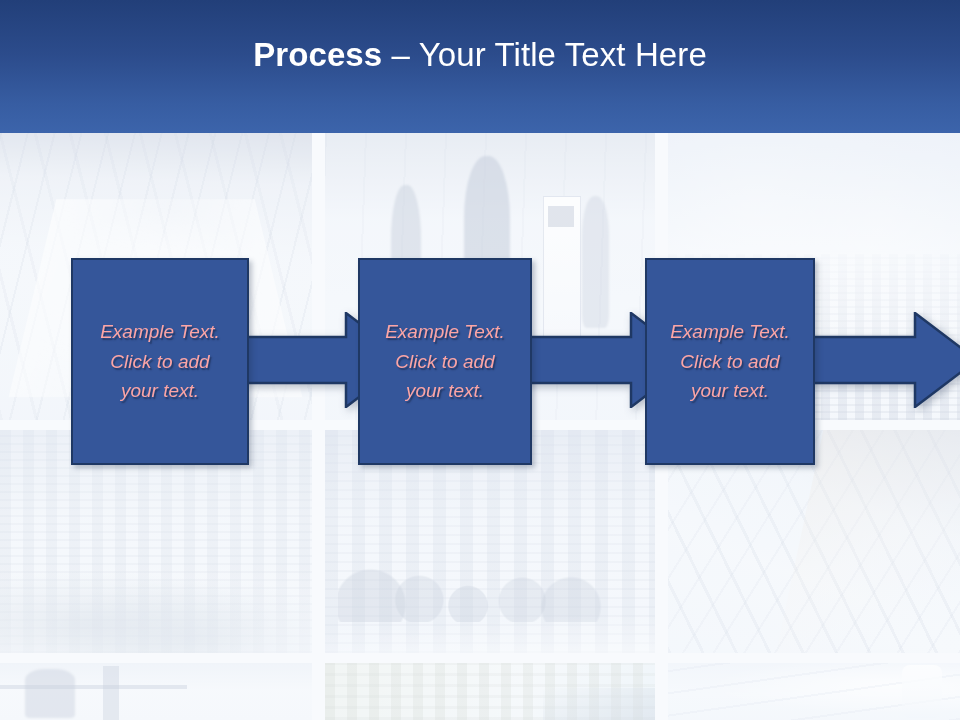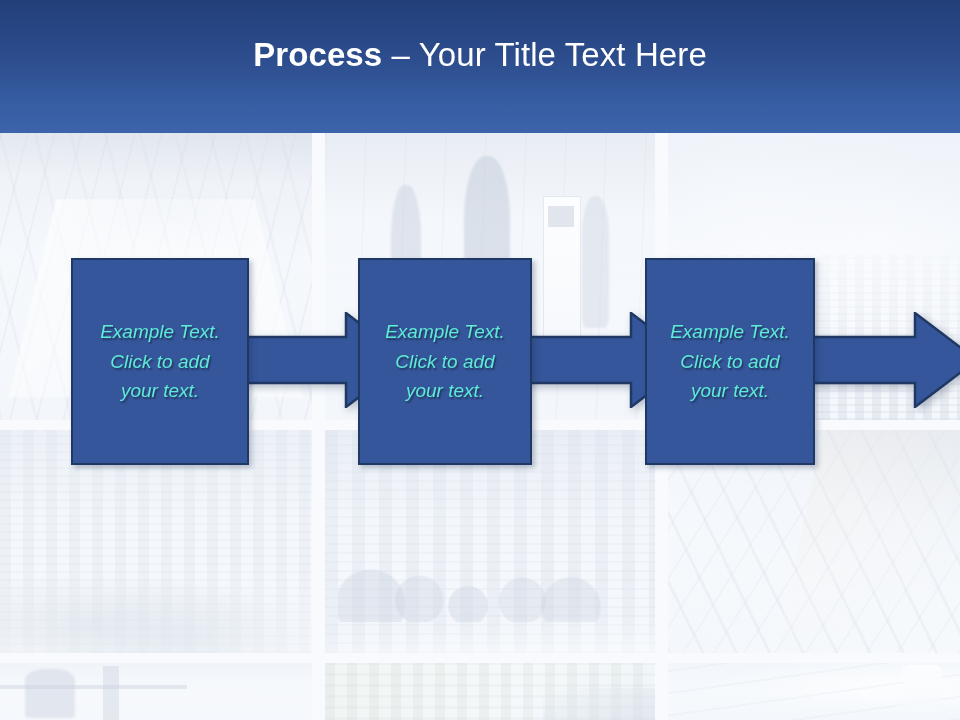--- a/index.html
+++ b/index.html
@@ -284,21 +284,21 @@
     left: 0; top: 0;
     background: #35569a;
     border: 2px solid #1f3864;
     box-sizing: border-box;
     display: flex;
     align-items: center;
     justify-content: center;
     box-shadow: 3px 3px 5px rgba(30,45,75,.28);
   }
   .step-text {
-    color: #5eead4;
+    color: #fca5a5;
     font-style: italic;
     font-size: 19px;
     line-height: 1.55;
     text-align: center;
     white-space: pre-line;
     text-shadow: 1.5px 1.5px 1.5px rgba(18,30,56,.55);
     padding: 0 10px;
   }
 
   .step-arrow {

